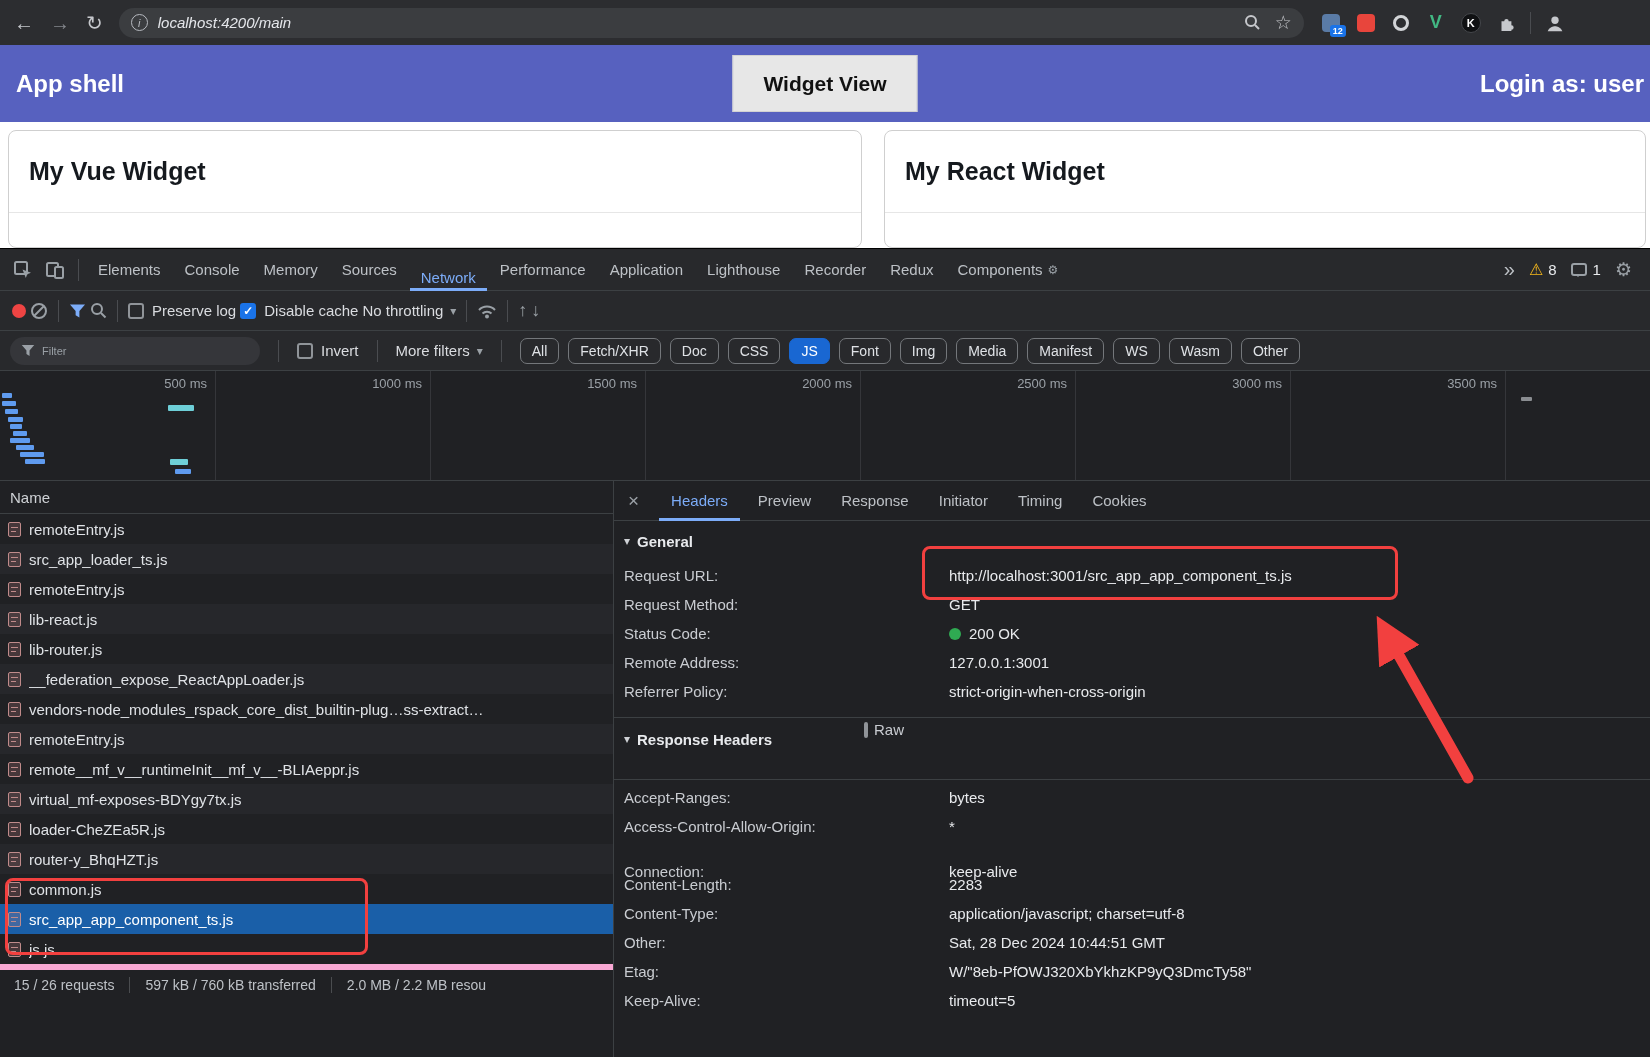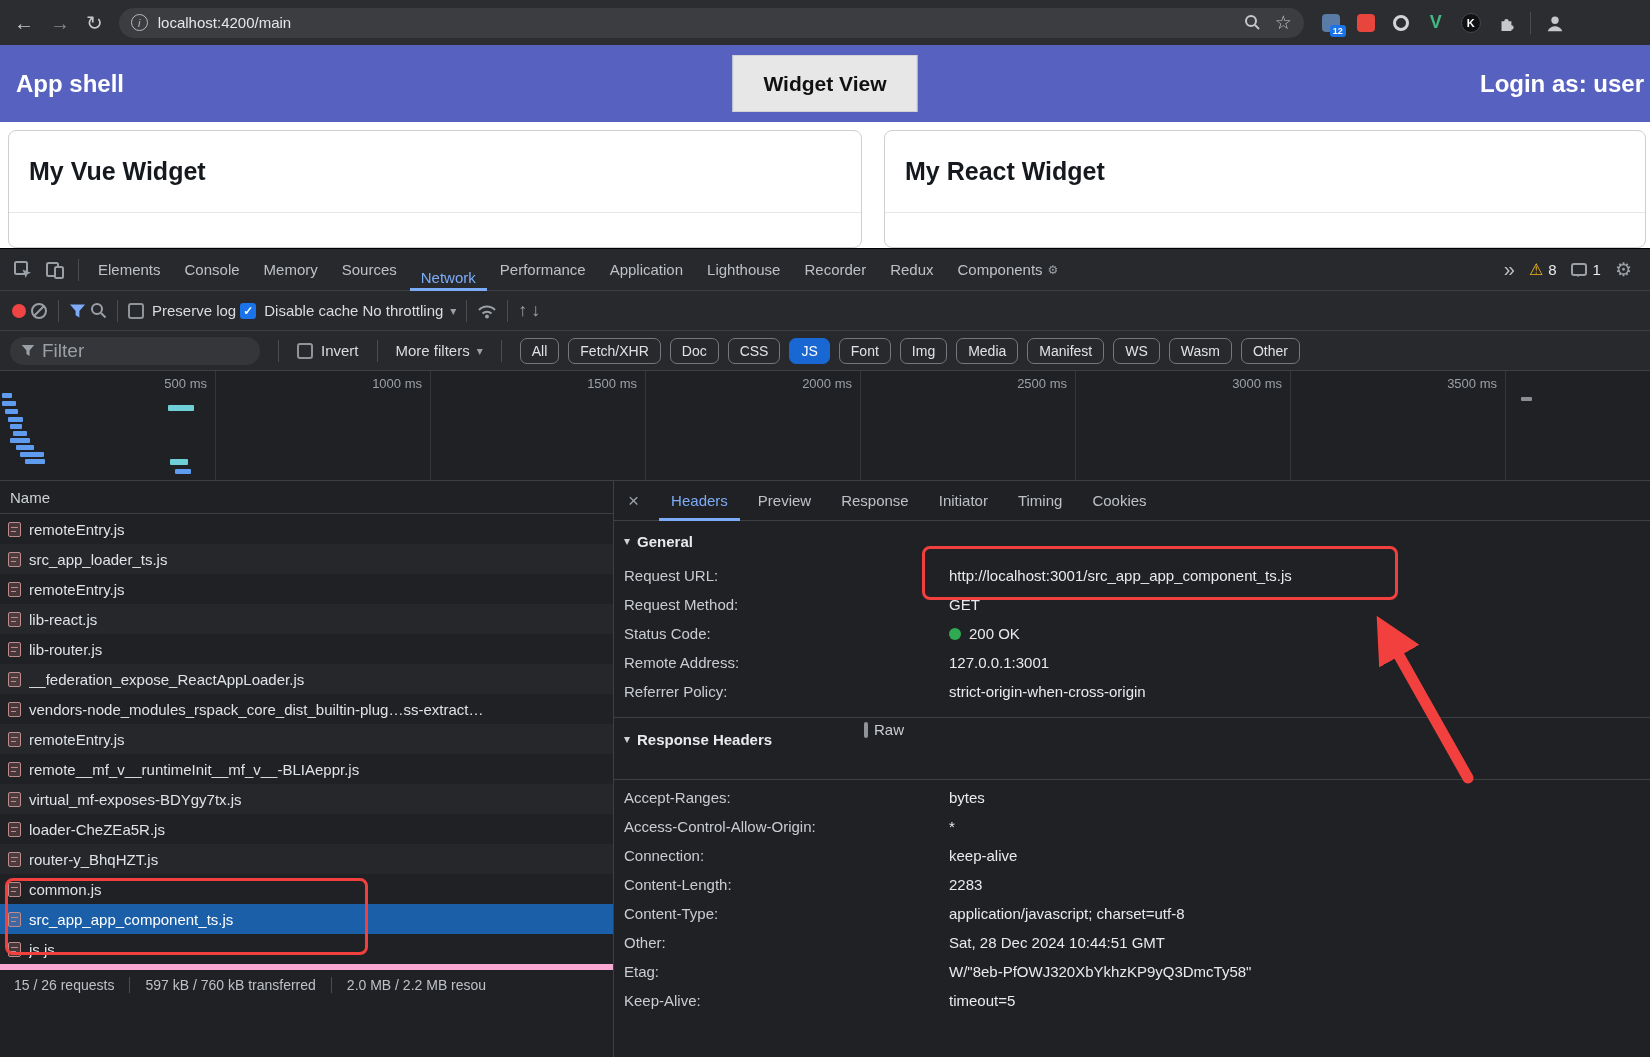--- a/index.html
+++ b/index.html
@@ -8,21 +8,21 @@
 
   
   .browser-bar { position:absolute; left:0; top:0; width:1650px; height:45px; background:#2c2d30;
                  display:flex; align-items:center; padding:0 14px; gap:16px; }
   .nav-ico { color:#c6c8cc; font-size:20px; line-height:1; cursor:default; }
   .nav-ico.dim { color:#85888d; }
   .url-pill { flex:1; height:30px; background:#3b3d40; border-radius:16px; display:flex; align-items:center;
               padding:0 12px; gap:10px; max-width:1185px; }
   .info-circle { width:17px; height:17px; border:1.5px solid #b7bac0; border-radius:50%; color:#b7bac0;
                  font-size:11px; display:flex; align-items:center; justify-content:center; font-style:italic; }
-  .url-text { color:#e4e6ea; font-size:15px; flex:1; }
+  .url-text { color:#e4e6ea; font-size:15px; flex:1;font-style:italic; }
   .pill-right { display:flex; align-items:center; gap:14px; }
   .star { color:#c6c8cc; font-size:19px; }
   .ext-cluster { display:flex; align-items:center; gap:13px; }
   .ext { width:22px; height:22px; position:relative; display:flex; align-items:center; justify-content:center; }
   .ext-grid { width:18px; height:18px; border-radius:4px; background:#5a7ba6; }
   .badge12 { position:absolute; right:-4px; bottom:-3px; background:#1a73e8; color:#fff; font-size:9px;
              padding:1px 3px; border-radius:3px; font-weight:bold; }
   .ext-red { width:18px; height:18px; border-radius:4px; background:#e8453c; }
   .ext-ring { width:16px; height:16px; border:3px solid #d2d4d7; border-radius:50%; }
   .ext-v { color:#42b883; font-weight:bold; font-size:18px; }
@@ -73,21 +73,21 @@
   .cb { width:16px; height:16px; border:2px solid #909499; border-radius:3px; display:flex; align-items:center; justify-content:center; }
   .cb.checked { background:#1a73e8; border-color:#1a73e8; color:#fff; font-size:12px; font-weight:bold; }
   .throttle { display:flex; align-items:center; gap:7px; font-size:15px; color:#dadce0; }
   .caret { color:#9aa0a6; font-size:12px; }
   .arrow-ico { color:#9aa0a6; font-size:18px; font-weight:bold; }
 
   .dt-filterbar { position:absolute; left:0; top:82px; width:100%; height:40px; background:#28292c; border-bottom:1px solid #3c4043;
                   display:flex; align-items:center; padding:0 10px; gap:12px; }
   .filter-input-wrap { position:relative; }
   .filter-input { width:250px; height:28px; background:#35363a; border:none; border-radius:15px; padding:0 12px 0 32px;
-                  color:#f97316; font-size:19px; outline:none; font-family:"Liberation Sans",sans-serif; }
+                  color:#f97316; font-size:11px; outline:none; font-family:"Liberation Sans",sans-serif; }
   .filter-input::placeholder { color:#9aa0a6; }
   .filter-funnel-sm { position:absolute; left:11px; top:7px; }
   .chips { display:flex; align-items:center; gap:9px; }
   .chip { height:26px; padding:4px 11px; border:1px solid #74777b; border-radius:7px; display:flex; align-items:center;
           font-size:14px; color:#dfe2e6; cursor:pointer; white-space:nowrap; }
   .chip.selected { background:#1967d2; border-color:#1967d2; color:#fff; }
 
   .dt-overview { position:absolute; left:0; top:122px; width:100%; height:110px; background:#202124; border-bottom:1px solid #3c4043; overflow:hidden; }
   .gridline { position:absolute; top:0; bottom:0; width:1px; background:#35363a; }
   .time-label { position:absolute; top:5px; font-size:13px; color:#9aa0a6; }
@@ -479,21 +479,21 @@
       <div class="h-div" style="top:298px"></div>
 
       <div class="kv-row" style="top:302px">
         <span class="kv-label">Accept-Ranges:</span>
         <span class="kv-value">bytes</span>
       </div>
       <div class="kv-row" style="top:331px">
         <span class="kv-label">Access-Control-Allow-Origin:</span>
         <span class="kv-value">*</span>
       </div>
-      <div class="kv-row" style="top:360px">
+      <div class="kv-row" style="top:376px">
         <span class="kv-label">Connection:</span>
         <span class="kv-value">keep-alive</span>
       </div>
       <div class="kv-row" style="top:389px">
         <span class="kv-label">Content-Length:</span>
         <span class="kv-value">2283</span>
       </div>
       <div class="kv-row" style="top:418px">
         <span class="kv-label">Content-Type:</span>
         <span class="kv-value">application/javascript; charset=utf-8</span>

